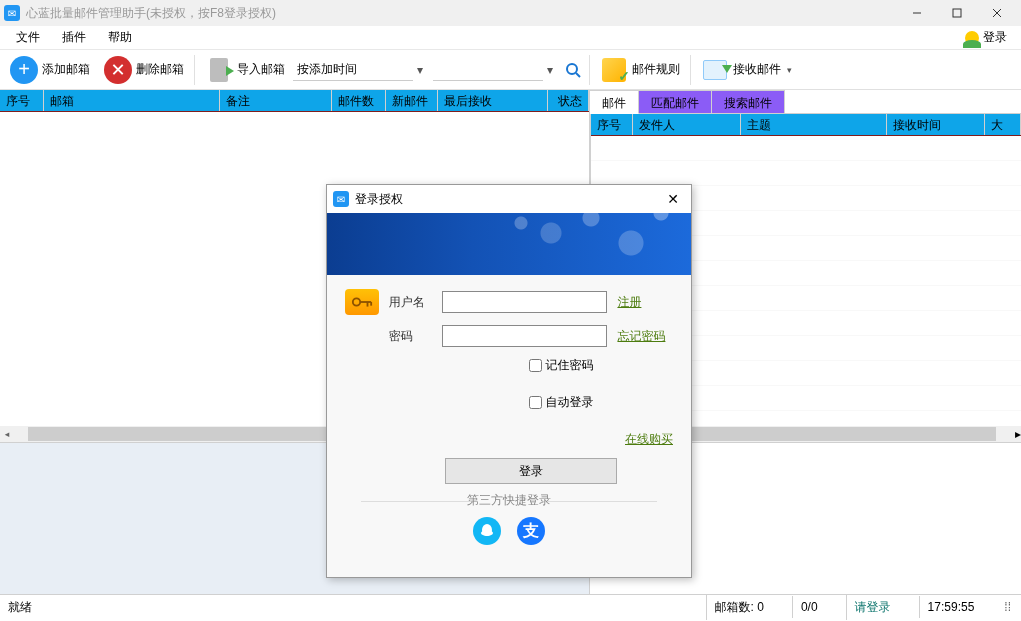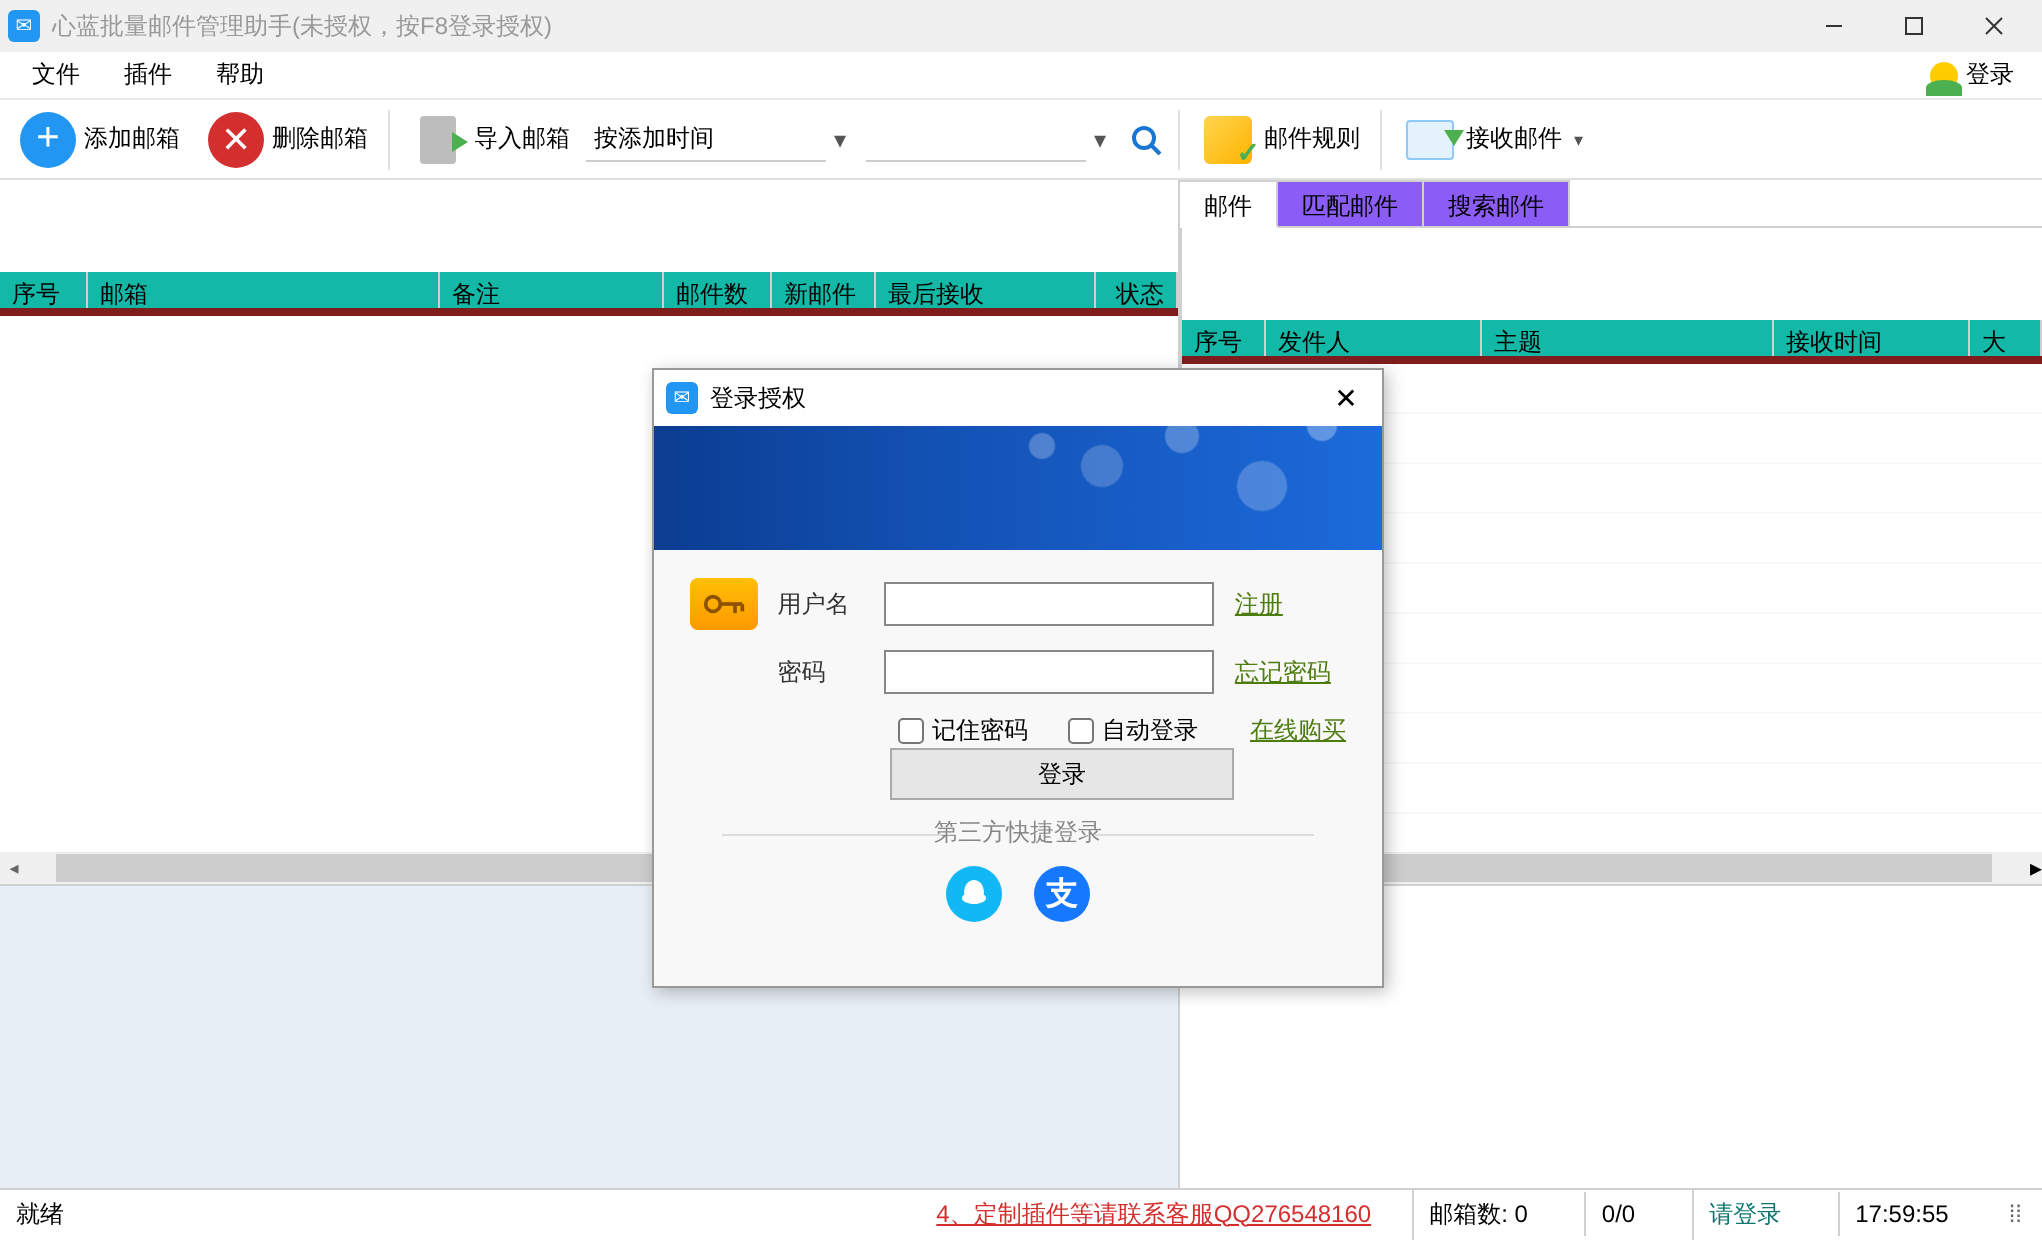--- a/index.html
+++ b/index.html
@@ -38,21 +38,21 @@
 .combo .dd { width: 14px; text-align: center; color: #555; }
 .combo .search-btn { width: 24px; height: 24px; display: flex; align-items: center; justify-content: center; margin-left: 4px; }
 .dropdown-arrow { font-size: 9px; color: #555; margin-left: 2px; }
 
 
 .main { display: flex; height: 352px; }
 .left-pane { width: 590px; display: flex; flex-direction: column; border-right: 1px solid #d0d0d0; }
 .right-pane { flex: 1; display: flex; flex-direction: column; }
 
 
-.grid-header { height: 22px; display: flex; background: #14b8a6; border-bottom: 4px solid #7f1d1d; margin-top: 46px; }
+.grid-header { height: 22px; display: flex; background: #0ea5e9; border-bottom: 1px solid #7f1d1d; }
 .grid-header .col { border-right: 1px solid #d0d0d0; padding: 3px 6px; overflow: hidden; white-space: nowrap; }
 .grid-body { flex: 1; background: #fff; overflow: auto; }
 .left-pane .grid-body { position: relative; }
 .left-pane .hscroll { height: 16px; background: #f0f0f0; display: flex; align-items: center; }
 .left-pane .hscroll .thumb { height: 14px; background: #cdcdcd; margin-left: 14px; width: 550px; }
 .left-pane .hscroll .arrow { width: 14px; text-align: center; color: #666; font-size: 9px; }
 
 
 .tabs { height: 24px; display: flex; background: #fff; border-bottom: 1px solid #d0d0d0; }
 .tab { padding: 4px 12px; border-right: 1px solid #d0d0d0; border-top: 1px solid #d0d0d0; cursor: default; }
@@ -82,21 +82,21 @@
 .modal .m-titlebar .m-close { width: 24px; text-align: center; font-size: 14px; cursor: default; }
 .modal .banner { height: 62px; background: linear-gradient(90deg, #0b3d91 0%, #1352b5 40%, #1c6adb 100%); position: relative; overflow: hidden; }
 .modal .banner::before { content:''; position:absolute; right:10px; top:-10px; width:180px; height:80px; background: radial-gradient(circle at 20px 20px, rgba(255,255,255,0.25) 6px, transparent 7px), radial-gradient(circle at 50px 30px, rgba(255,255,255,0.2) 10px, transparent 11px), radial-gradient(circle at 90px 15px, rgba(255,255,255,0.25) 8px, transparent 9px), radial-gradient(circle at 130px 40px, rgba(255,255,255,0.22) 12px, transparent 13px), radial-gradient(circle at 160px 10px, rgba(255,255,255,0.3) 7px, transparent 8px); }
 .modal .form { padding: 14px 18px 24px 18px; }
 .modal .form-row { display: flex; align-items: center; margin-bottom: 10px; gap: 10px; }
 .modal .key-icon { width: 34px; height: 26px; background: linear-gradient(#ffc107,#ff9800); border-radius: 4px; display:flex;align-items:center;justify-content:center; }
 .modal .key-icon svg { width: 22px; height: 14px; }
 .modal label.fld { width: 44px; text-align: left; color: #333; }
 .modal input[type=text], .modal input[type=password] { flex: 1; height: 22px; border: 1px solid #888; padding: 0 4px; max-width: 168px; background:#fff; }
 .modal .side-link { color: #4d7c0f; text-decoration: underline; width: 56px; text-align: left; }
-.modal .chk-row { display: flex; gap: 20px; padding-left: 104px; align-items: center; }
+.modal .chk-row { display: flex; gap: 20px; padding-left: 104px; margin-bottom: 10px; align-items: center; flex-direction: column; }
 .modal .chk-row label { display: flex; align-items: center; gap: 4px; }
 .modal .login-btn { display: block; width: 172px; height: 26px; margin: 0 0 8px 100px; background: #e6e6e6; border: 1px solid #aaa; cursor: default; }
 .modal .third-party { text-align: center; color: #888; position: relative; margin: 4px 0 8px; }
 .modal .third-party::before, .modal .third-party::after { content:''; position:absolute; top:50%; width: 110px; height:1px; background:#ddd; }
 .modal .third-party::before { left: 16px; } .modal .third-party::after { right: 16px; }
 .modal .oauth-row { display: flex; justify-content: center; gap: 16px; padding-bottom: 8px; }
 .oauth-btn { width: 28px; height: 28px; border-radius: 50%; display: flex; align-items: center; justify-content: center; color: #fff; font-weight: bold; }
 .oauth-qq { background: #12b7f5; } .oauth-alipay { background: #1677ff; }
 
 svg { display: block; }
@@ -237,21 +237,20 @@
   <div class="detail-left"></div>
   <div class="detail-right">
     <div class="field">发送时间：</div>
     <div class="field">收件人：</div>
   </div>
 </div>
 
 <div class="statusbar">
   <span>就绪</span>
   <span class="spacer"></span>
-  <a class="ad-link">4、定制插件等请联系客服QQ276548160</a>
   <span class="seg">邮箱数: 0</span>
   <span class="seg">0/0</span>
   <a class="seg login-link2">请登录</a>
   <span class="seg">17:59:55</span>
   <span style="padding:0 2px;color:#666">⁞⁞</span>
 </div>
 
 <div class="modal">
   <div class="m-titlebar">
     <div class="app-icon">✉</div>

